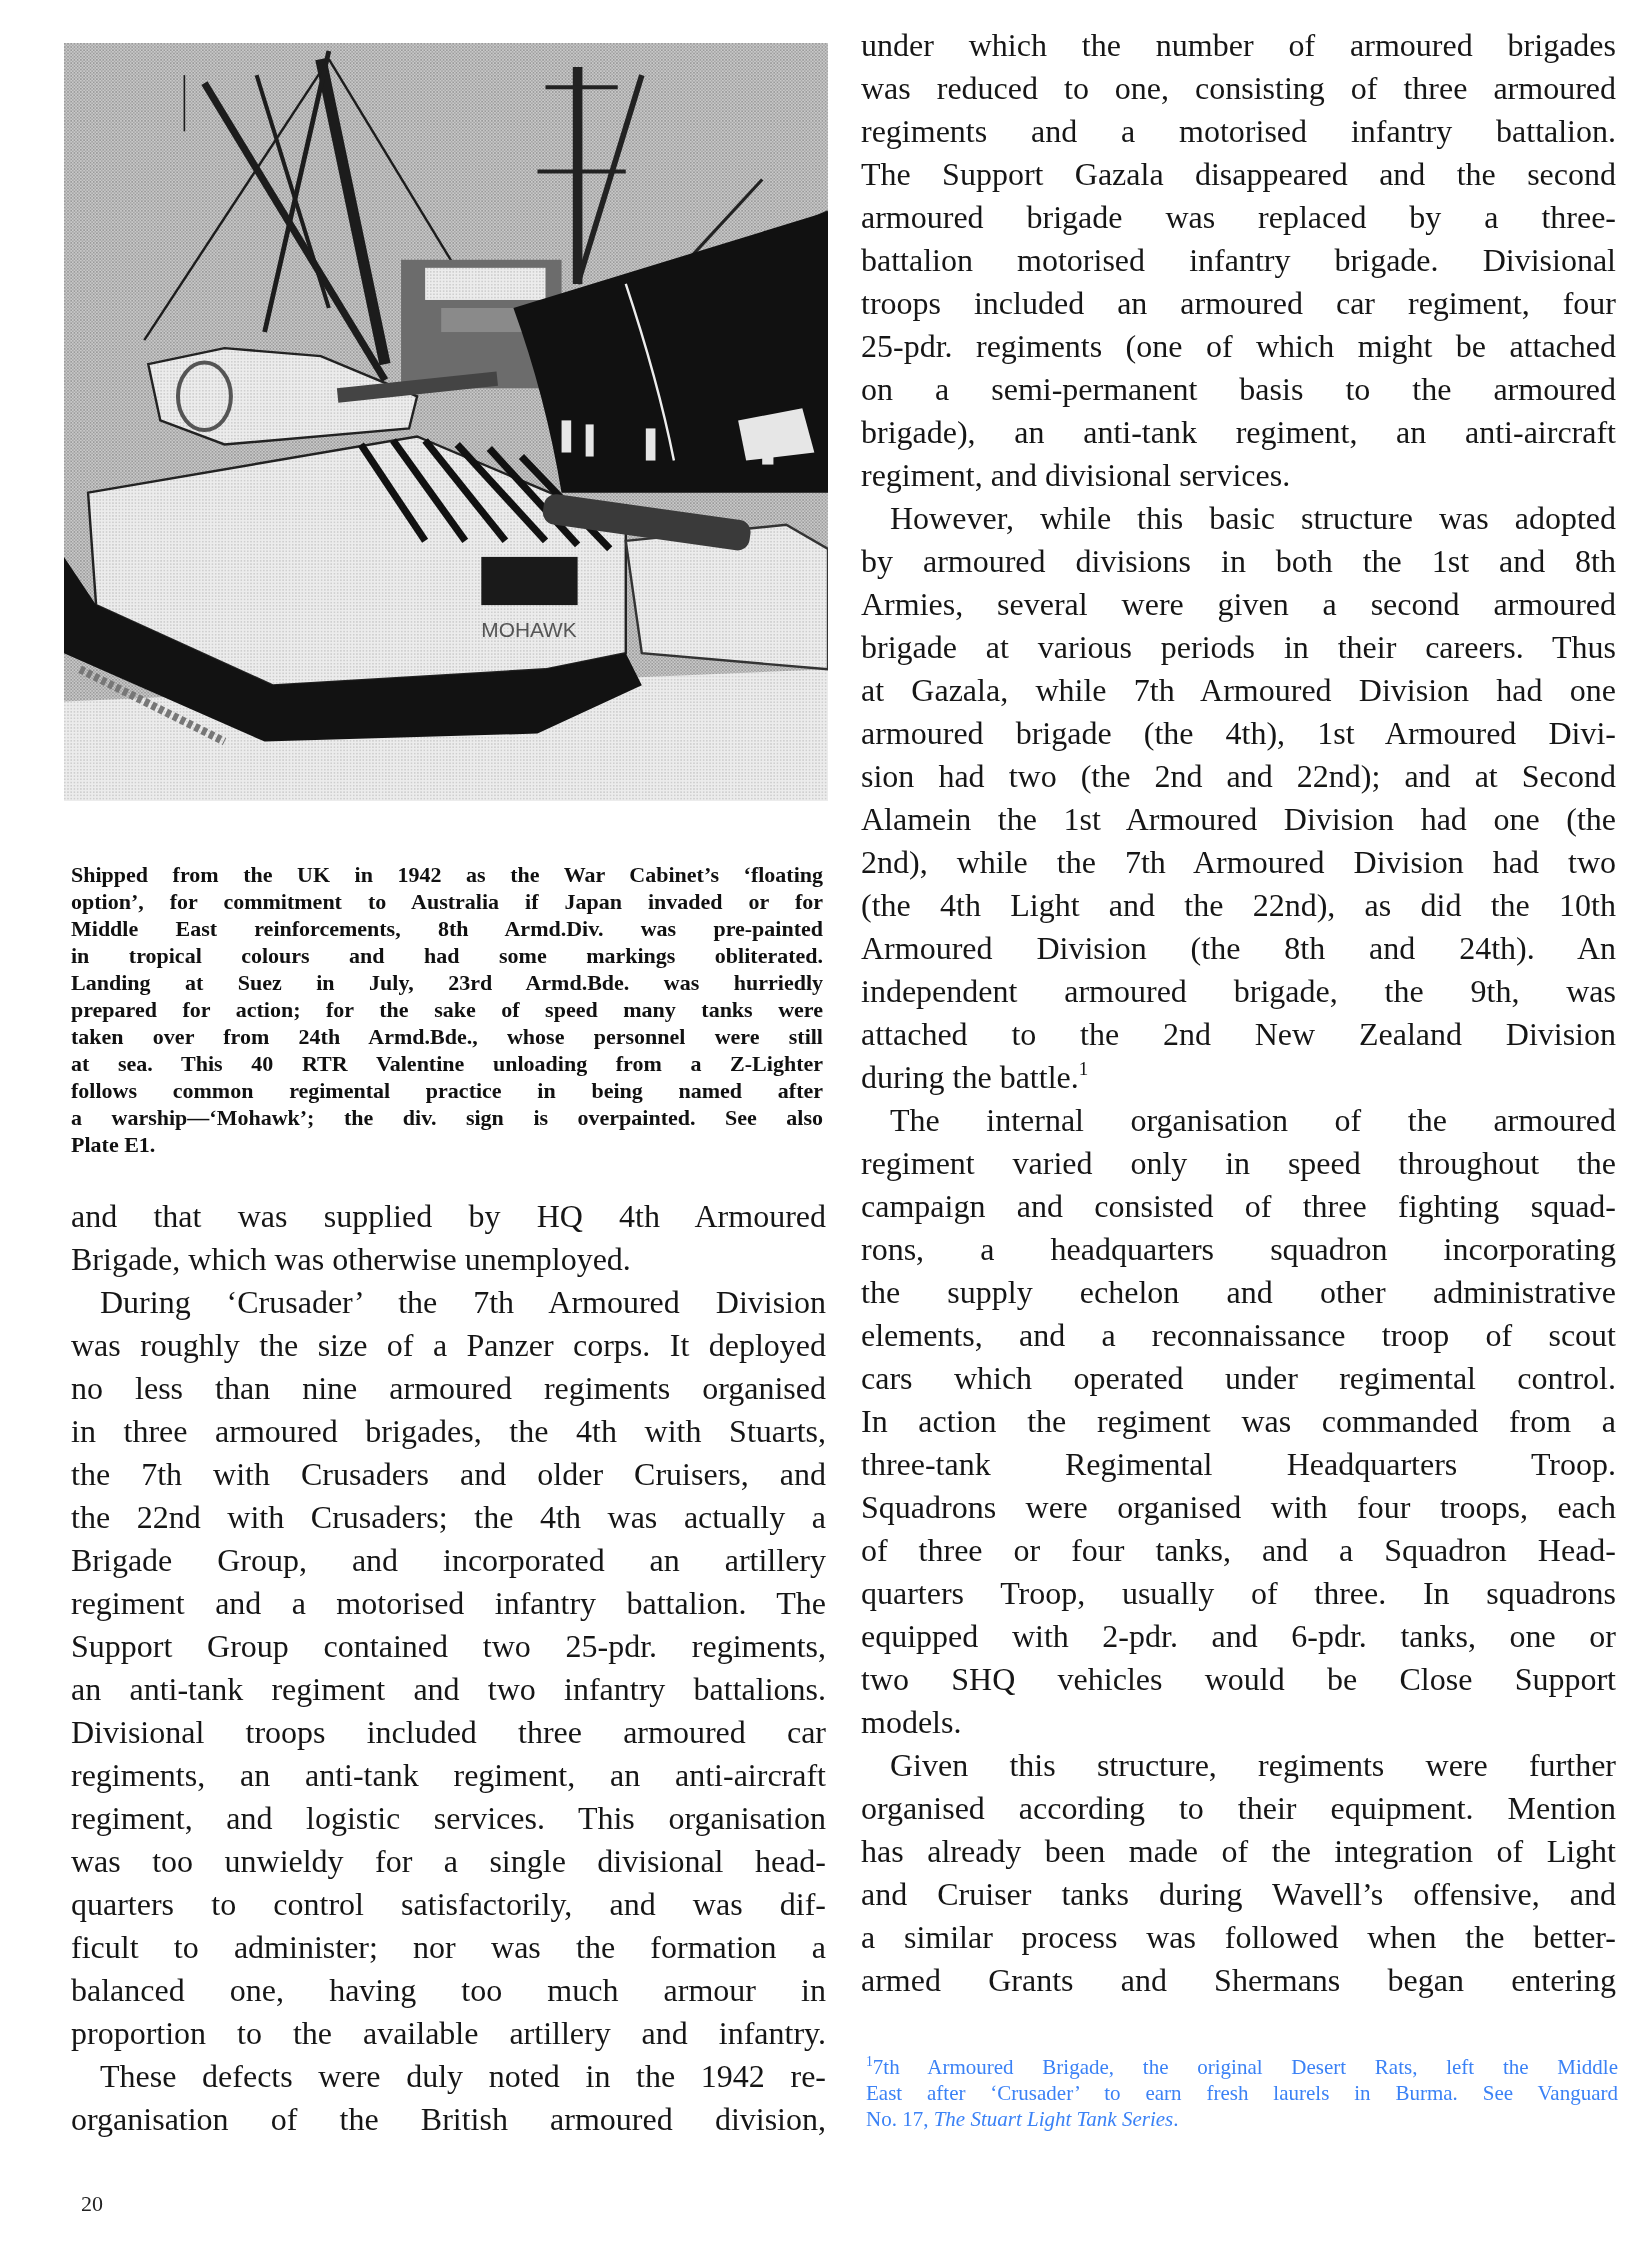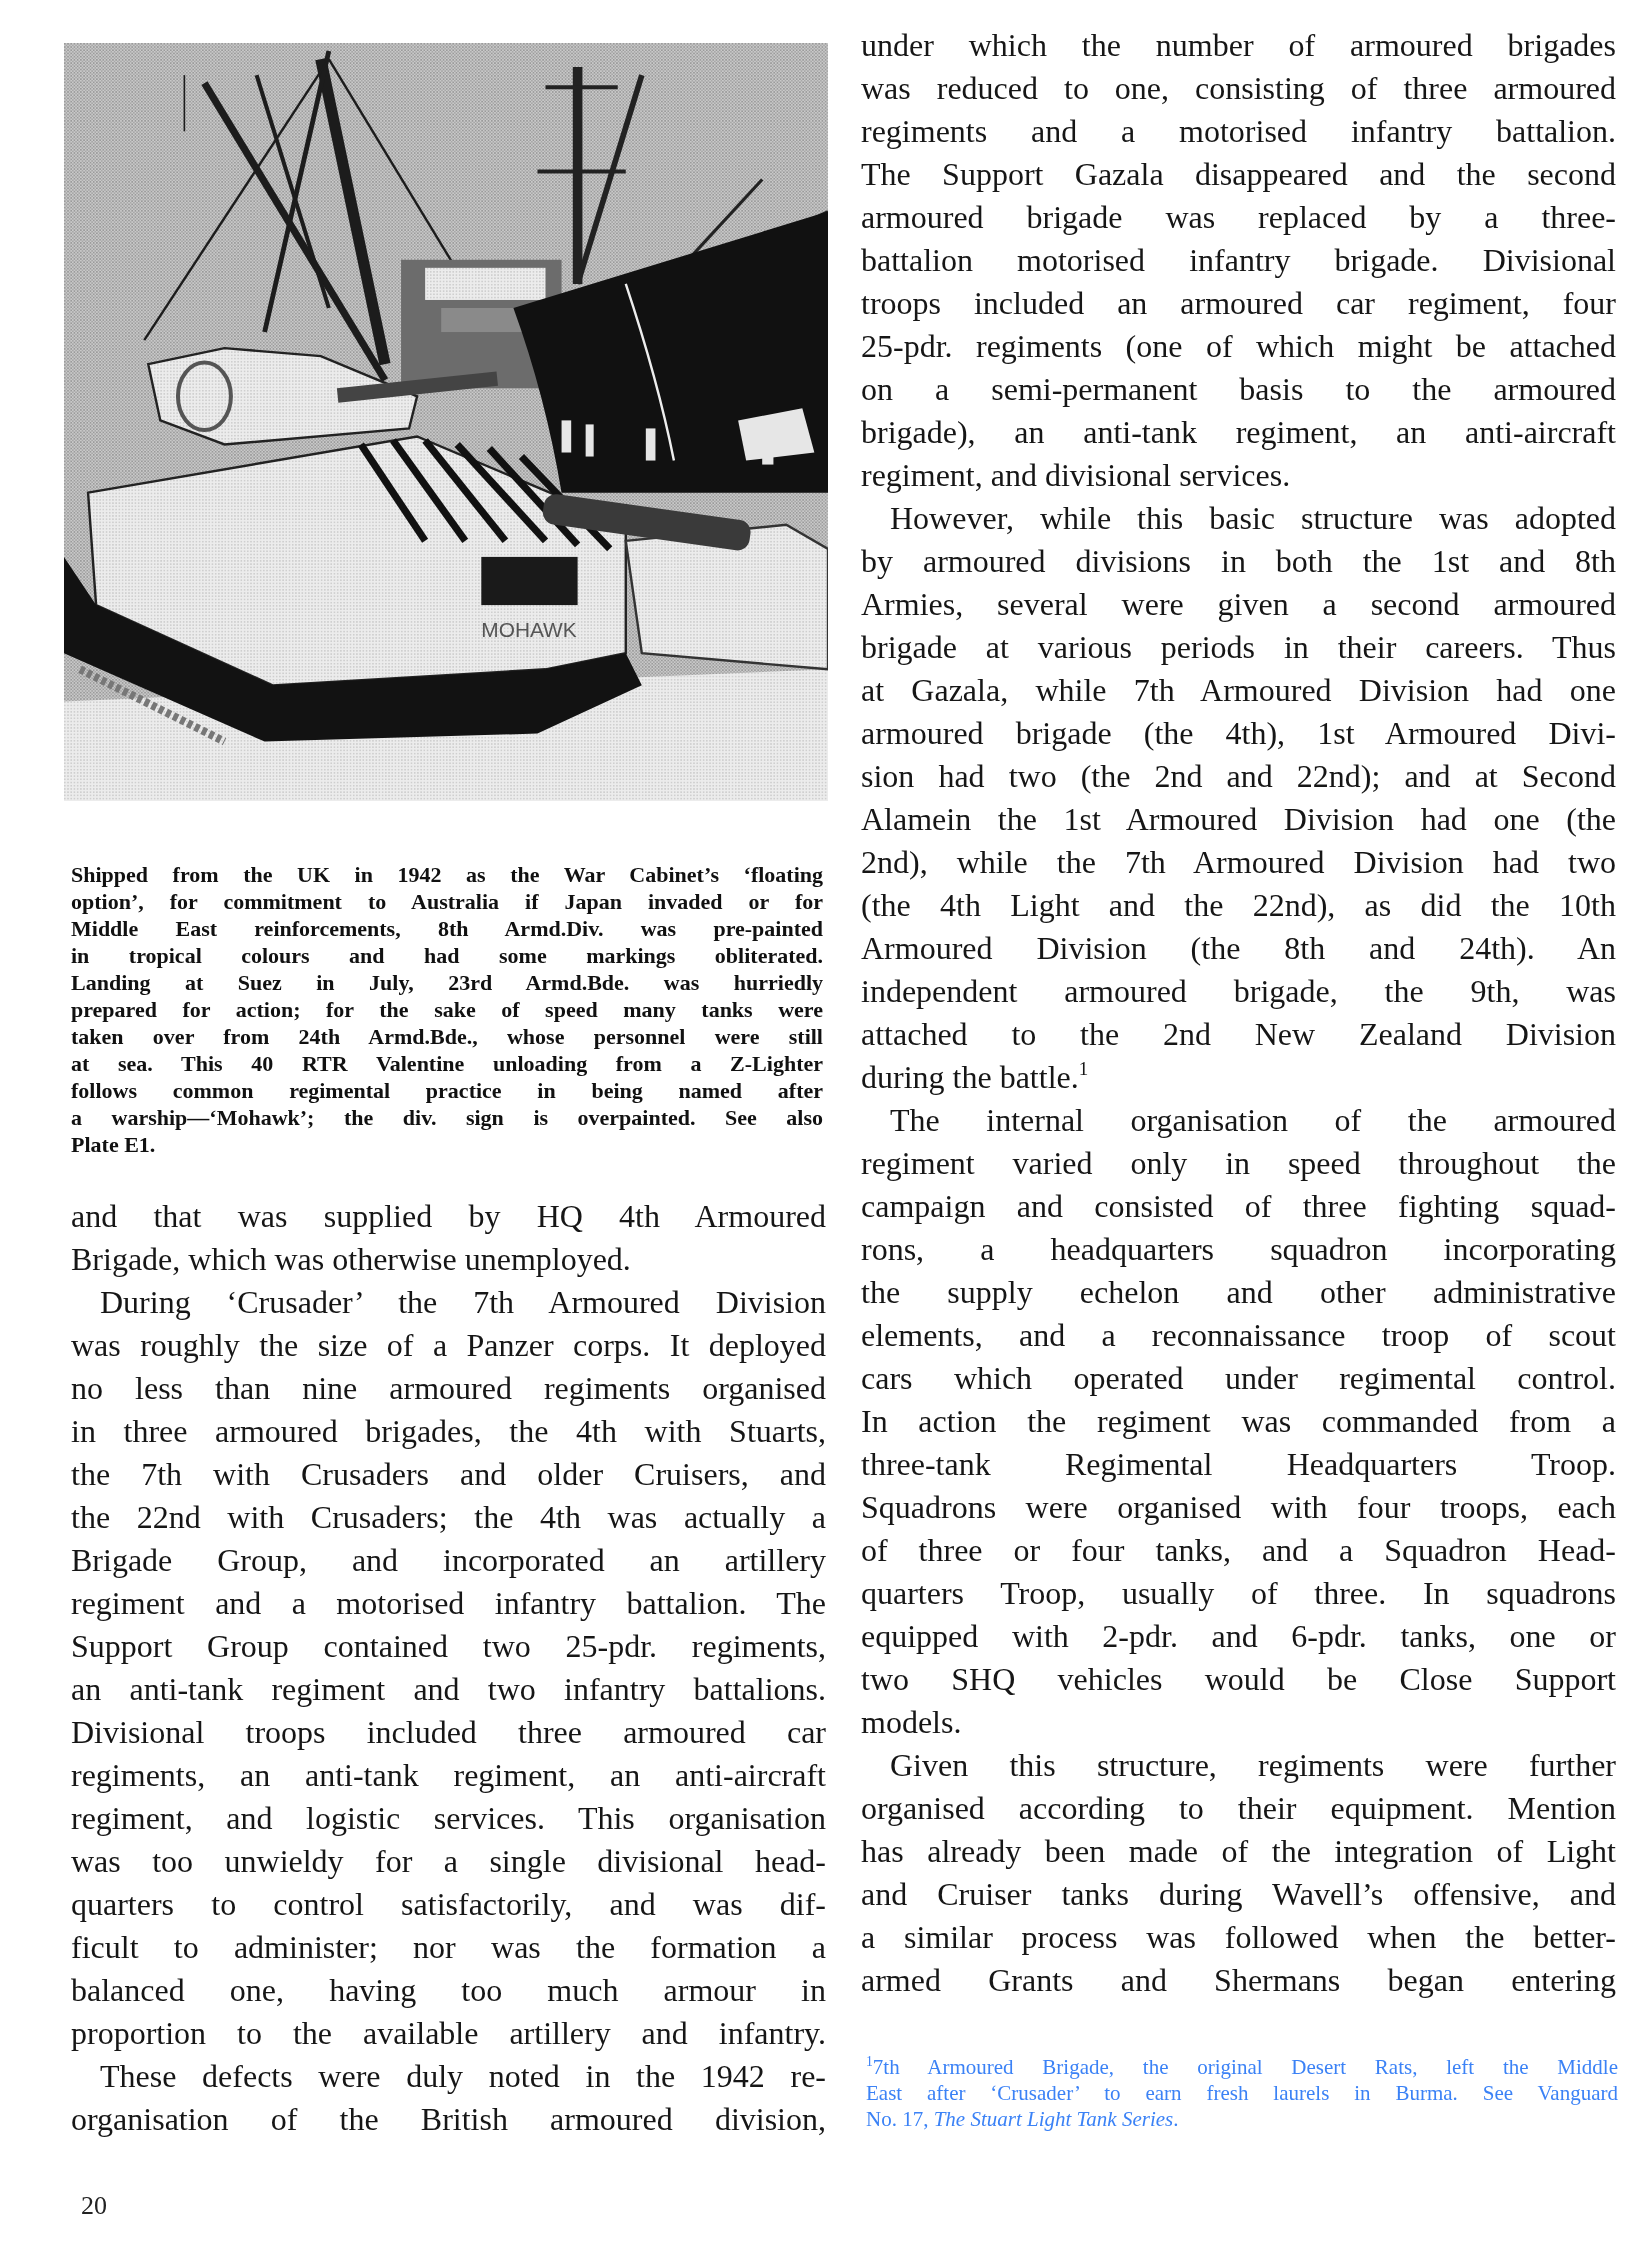--- a/index.html
+++ b/index.html
@@ -17,21 +17,21 @@
   .line { display: block; text-align: justify; text-align-last: justify; white-space: nowrap;
           height: 43px; overflow: visible; }
   .caption .line { height: 27px; }
   .line.last { text-align-last: left; }
   .line.indent { padding-left: 29px; }
   .sup { font-size: 19px; vertical-align: 13px; line-height: 0; }
   .footnote { position: absolute; left: 866px; top: 2054px; width: 752px;
               font-size: 21px; line-height: 26px; color: #3b82f6; }
   .footnote .line { height: 26px; }
   .footnote i { font-style: italic; }
-  .page-number { position: absolute; left: 81px; top: 2191px; font-size: 26px; color: #222; }
+  .page-number { position: absolute; left: 81px; top: 2191px; font-size: 22px; color: #222; }
 </style>
 </head>
 <body>
 
 <div class="photo">
   <svg viewBox="0 0 952 944" preserveAspectRatio="none">
     <defs>
       <pattern id="ht" width="4" height="4" patternUnits="userSpaceOnUse">
         <rect width="4" height="4" fill="#c9c9c9"></rect>
         <rect width="2" height="2" fill="#9a9a9a"></rect>

